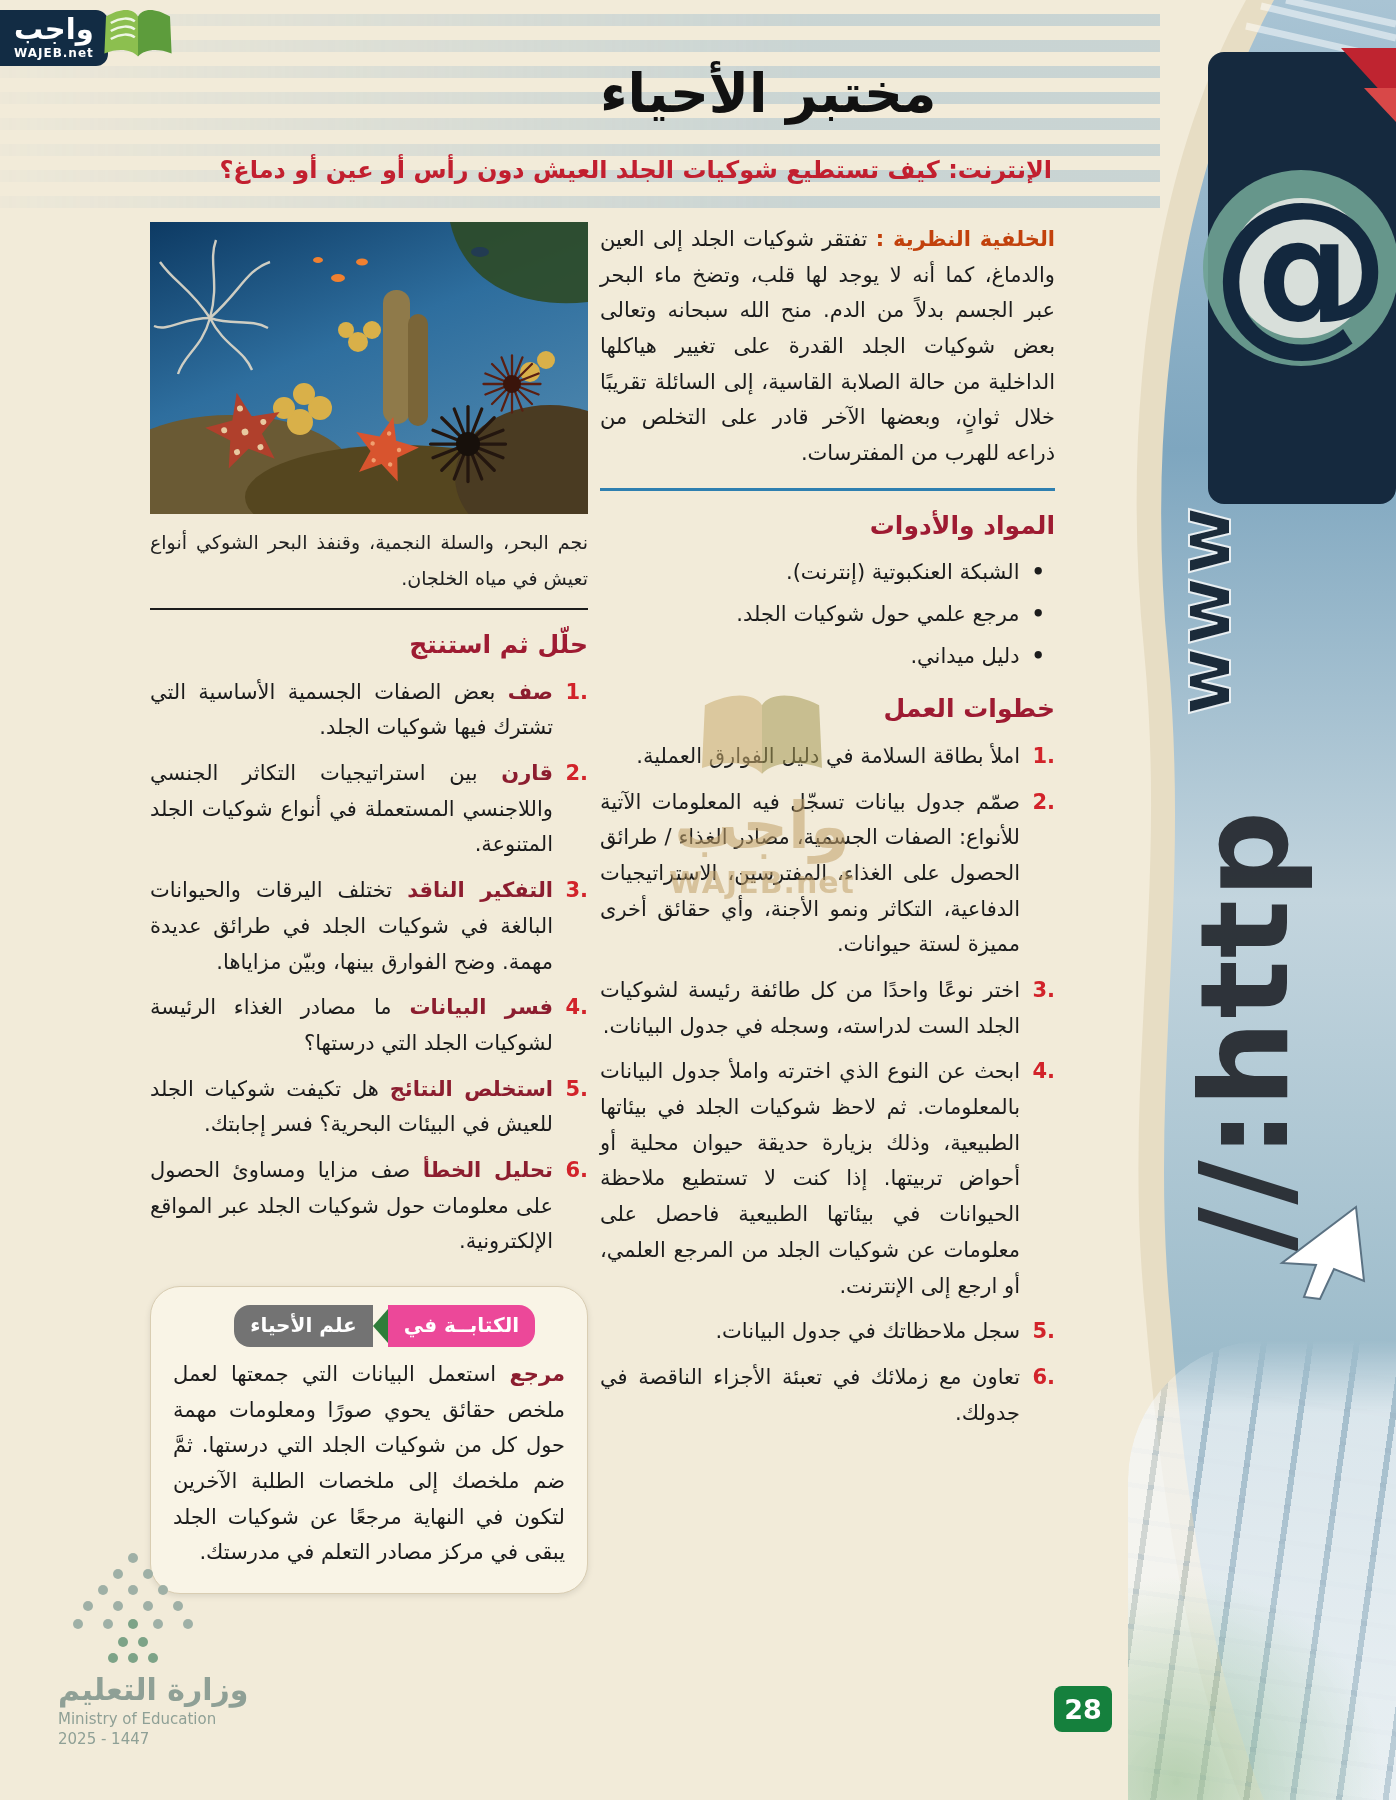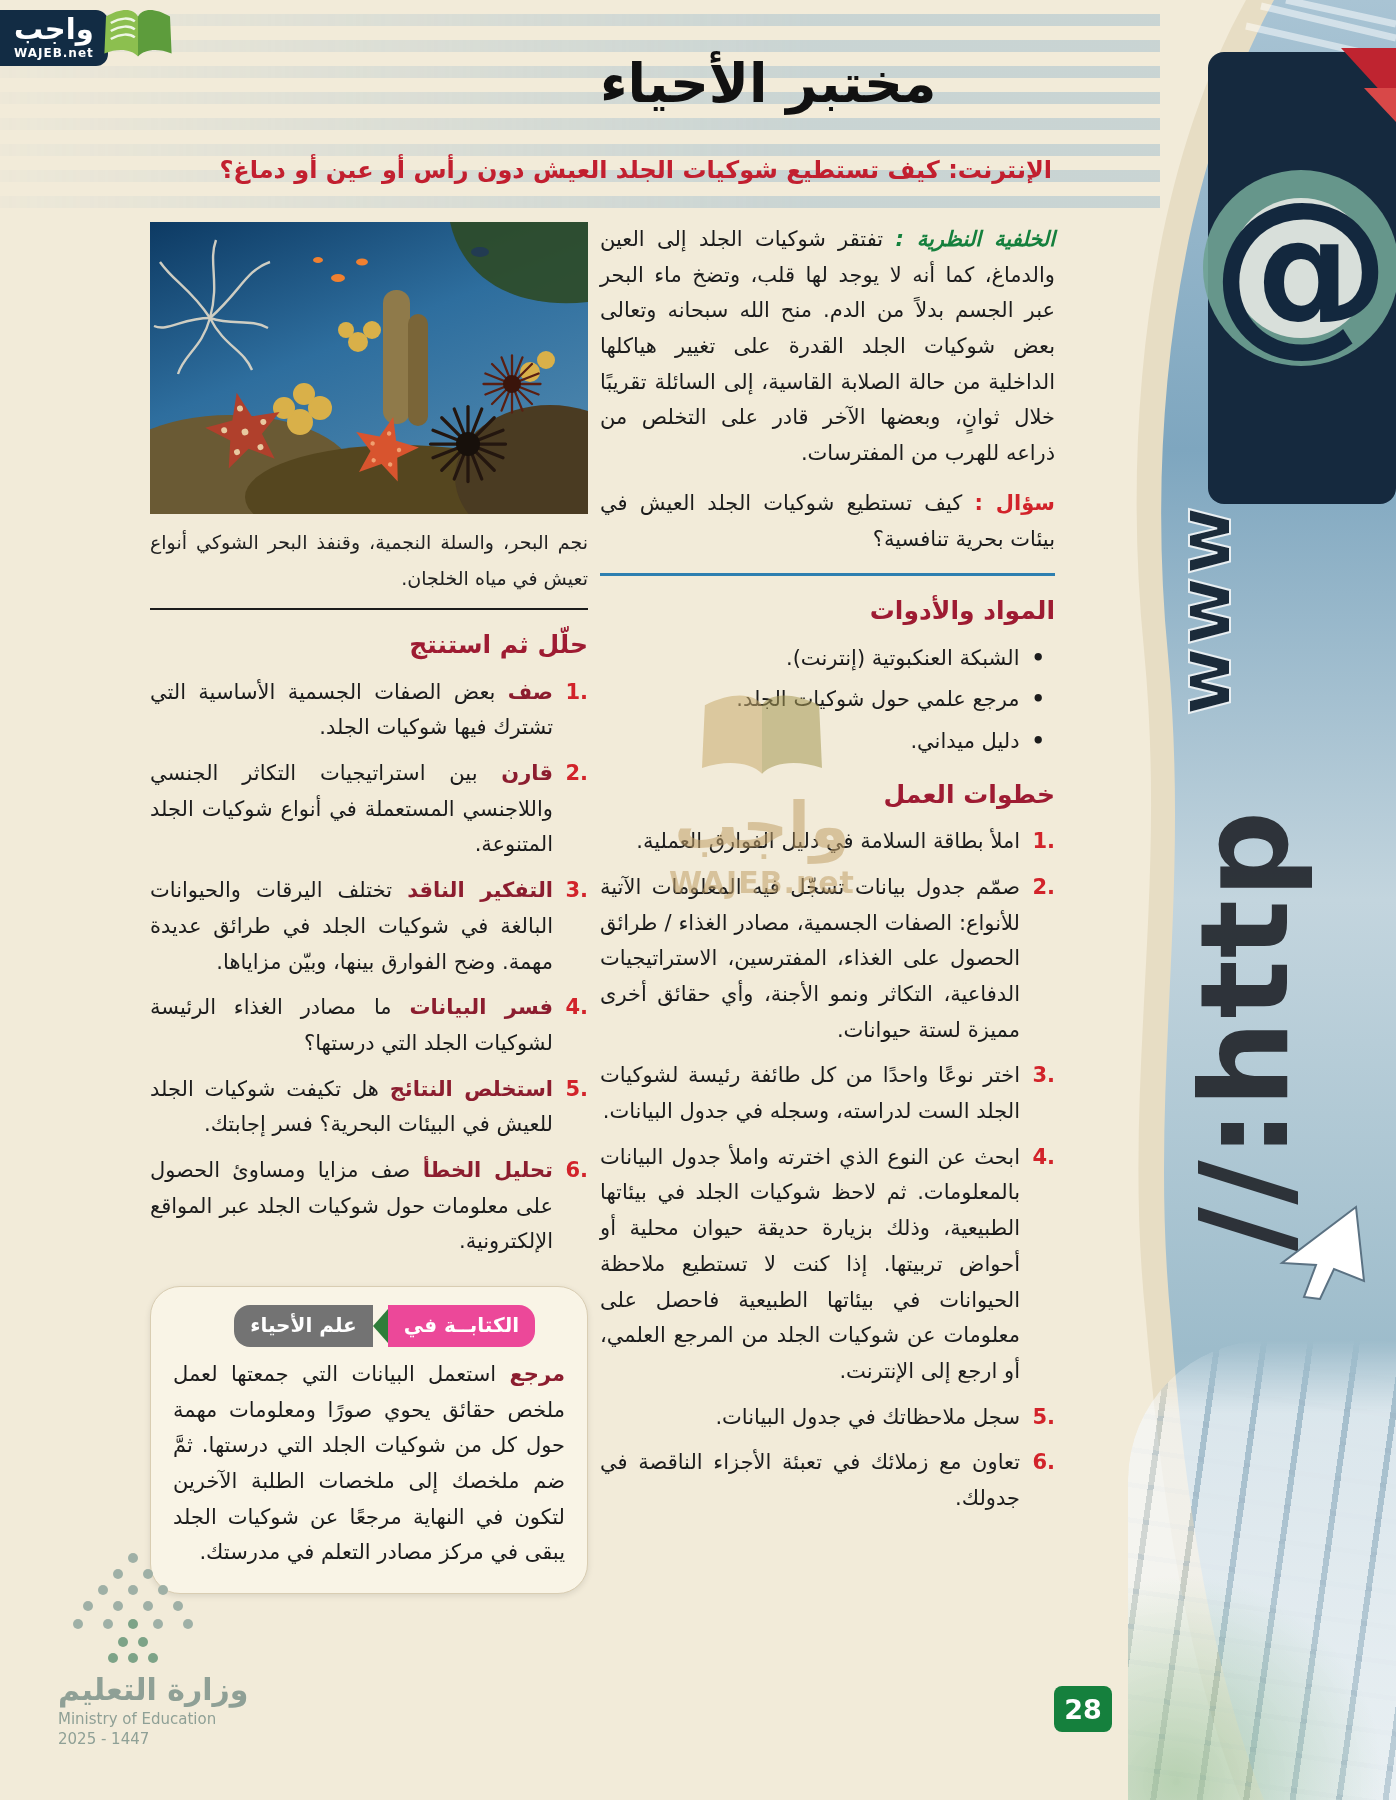--- a/index.html
+++ b/index.html
@@ -54,35 +54,35 @@
   .watermark{
     position:absolute; left:612px; top:688px; width:300px; z-index:5; opacity:.55;
     display:flex; flex-direction:column; align-items:center; color:#c2a169;
     pointer-events:none; text-align:center;
   }
   .wm-ar{ font-size:64px; font-weight:bold; line-height:1.2; }
   .wm-site{ font-size:30px; font-weight:bold; direction:ltr; letter-spacing:1px; }
 
   
   .page-title{
-    position:absolute; top:52px; left:600px; width:452px; z-index:3;
+    position:absolute; top:62px; left:600px; width:452px; z-index:3;
     font-size:54px; font-weight:bold; color:#111; text-align:left; white-space:nowrap;
   }
   .page-subtitle{
     position:absolute; top:156px; left:240px; width:812px; z-index:3;
     font-size:24px; font-weight:bold; color:#c21f2f; text-align:left; white-space:nowrap;
   }
 
   
   .col{ position:absolute; top:222px; z-index:3; font-size:21px; line-height:1.7; }
   .col-right{ left:600px; width:455px; }
   .col-left { left:150px; width:438px; }
 
   .jtext{ text-align:justify; }
-  .h-orange{ color:#15803d; font-weight:bold;font-style:italic; }
+  .h-orange{ color:#c2410c; font-weight:bold; }
   .h-red{ color:#d2232a; font-weight:bold; }
   .sec-head{ color:#9e1b32; font-weight:bold; font-size:25px; margin:14px 0 8px; }
   .blue-hr{ border:none; border-top:3px solid #2e7fb0; margin:16px 0 4px; }
   .black-hr{ border:none; border-top:2px solid #1c1c1c; margin:12px 0 4px; }
 
   .b-item{ display:flex; gap:12px; padding-right:10px; margin-bottom:6px; }
   .b-dot{ font-weight:bold; }
   .n-item{ display:flex; gap:9px; margin-bottom:10px; }
   .n-num{ color:#d2232a; font-weight:bold; min-width:26px; direction:ltr; unicode-bidi:isolate; text-align:right; }
   .n-txt{ flex:1; text-align:justify; }
@@ -178,24 +178,20 @@
   <h1 class="page-title">مختبر الأحياء</h1>
   <h2 class="page-subtitle">الإنترنت: كيف تستطيع شوكيات الجلد العيش دون رأس أو عين أو دماغ؟</h2>
 
   <div class="col col-right">
 
     <p class="jtext">
       <span class="h-orange">الخلفية النظرية :</span>
       <span>تفتقر شوكيات الجلد إلى العين والدماغ، كما أنه لا يوجد لها قلب، وتضخ ماء البحر عبر الجسم بدلاً من الدم. منح الله سبحانه وتعالى بعض شوكيات الجلد القدرة على تغيير هياكلها الداخلية من حالة الصلابة القاسية، إلى السائلة تقريبًا خلال ثوانٍ، وبعضها الآخر قادر على التخلص من ذراعه للهرب من المفترسات.</span>
     </p>
 
-    <p class="jtext" style="margin-top:14px">
-      <span class="h-red">سؤال :</span>
-      <span>كيف تستطيع شوكيات الجلد العيش في بيئات بحرية تنافسية؟</span>
-    </p>
 
     <hr class="blue-hr">
 
     <div class="sec-head">المواد والأدوات</div>
     <div>
       <div class="b-item">
         <span class="b-dot">•</span>
         <span class="n-txt">الشبكة العنكبوتية (إنترنت).</span>
       </div>
       <div class="b-item">

